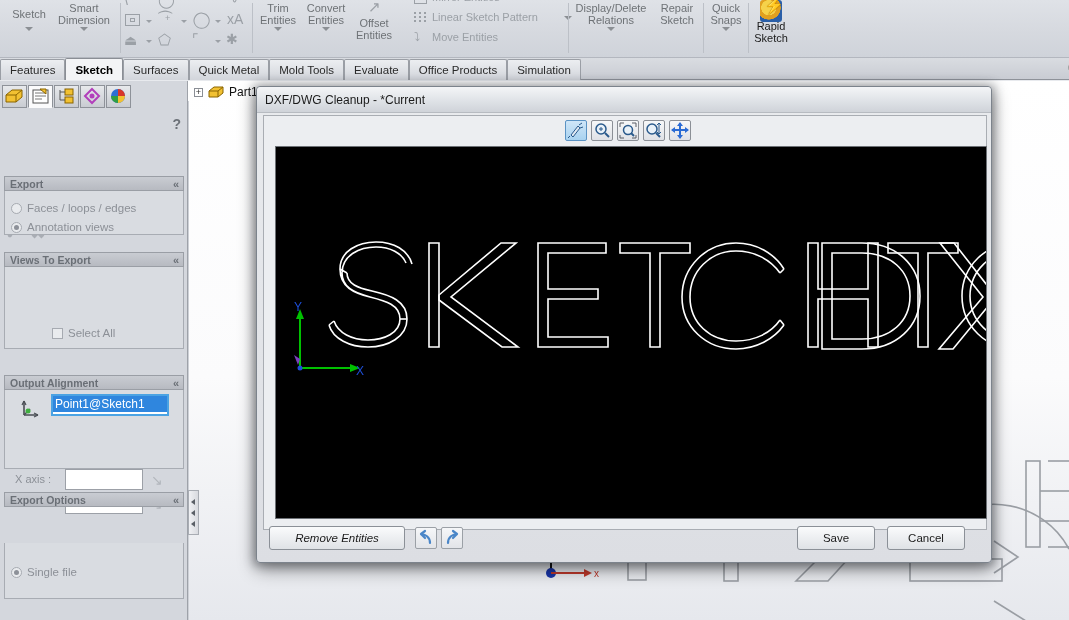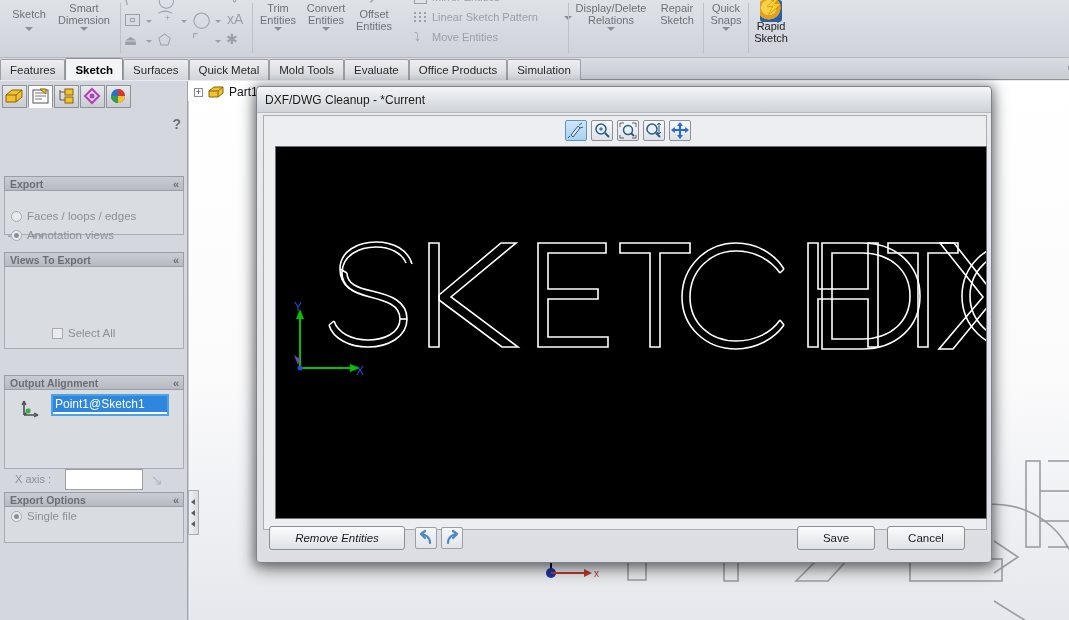--- a/index.html
+++ b/index.html
@@ -294,21 +294,21 @@
       <span class="rb-caret" style="left:20px; top:25px;"></span>
     </div>
 
     <div class="rb-btn" style="left:300px; top:2px; width:52px;">
 
       <span class="lbl">Convert</span>
       <span class="lbl">Entities</span>
       <span class="rb-caret" style="left:22px; top:25px;"></span>
     </div>
 
-    <div class="rb-btn" style="left:350px; top:8px; width:48px;">
+    <div class="rb-btn" style="left:350px; top:17px; width:48px;">
       <span class="rb-icon" style="left:18px;top:-16px;font-size:15px;">↗</span>
       <span class="lbl">Offset</span>
       <span class="lbl">Entities</span>
     </div>
 
     <div class="rb-group" style="left:412px; width:165px;">
       <span class="icon-box" style="left:2px;top:-6px;width:13px;height:10px;"></span>
       <span class="rb-icon" style="left:20px;top:-9px;font-size:11px;white-space:nowrap;">Mirror Entities</span>
 
       <span class="dotgrid" style="left:2px;top:12px;width:14px;height:12px;">
@@ -468,21 +468,21 @@
     <span class="pm-help">?</span>
 
     <span class="pm-ok">✔</span>
     <span class="pm-cancel">✖</span>
 
     <div class="section" style="top:95px;">
       <div class="sec-head">
         <span>Export</span>
         <span class="sec-chev">«</span>
       </div>
-      <div class="sec-body" style="height:44px; padding-top:16px;">
+      <div class="sec-body" style="height:44px; padding-top:8px;">
         <div class="radio-row">
           <span class="radio"></span>
           <span>Faces / loops / edges</span>
         </div>
         <div class="radio-row">
           <span class="radio sel"></span>
           <span>Annotation views</span>
         </div>
       </div>
     </div>
@@ -529,21 +529,21 @@
           <span class="axarrow">↘</span>
         </div>
       </div>
     </div>
 
     <div class="section" style="top:411px;">
       <div class="sec-head">
         <span>Export Options</span>
         <span class="sec-chev">«</span>
       </div>
-      <div class="sec-body" style="height:36px; padding-top:0;">
+      <div class="sec-body" style="height:56px; padding-top:20px;margin-top:36px;">
         <div class="radio-row">
           <span class="radio sel"></span>
           <span>Single file</span>
         </div>
       </div>
     </div>
   </div>
 
   <div class="dlgshadow"></div>
   <div class="dialog">

